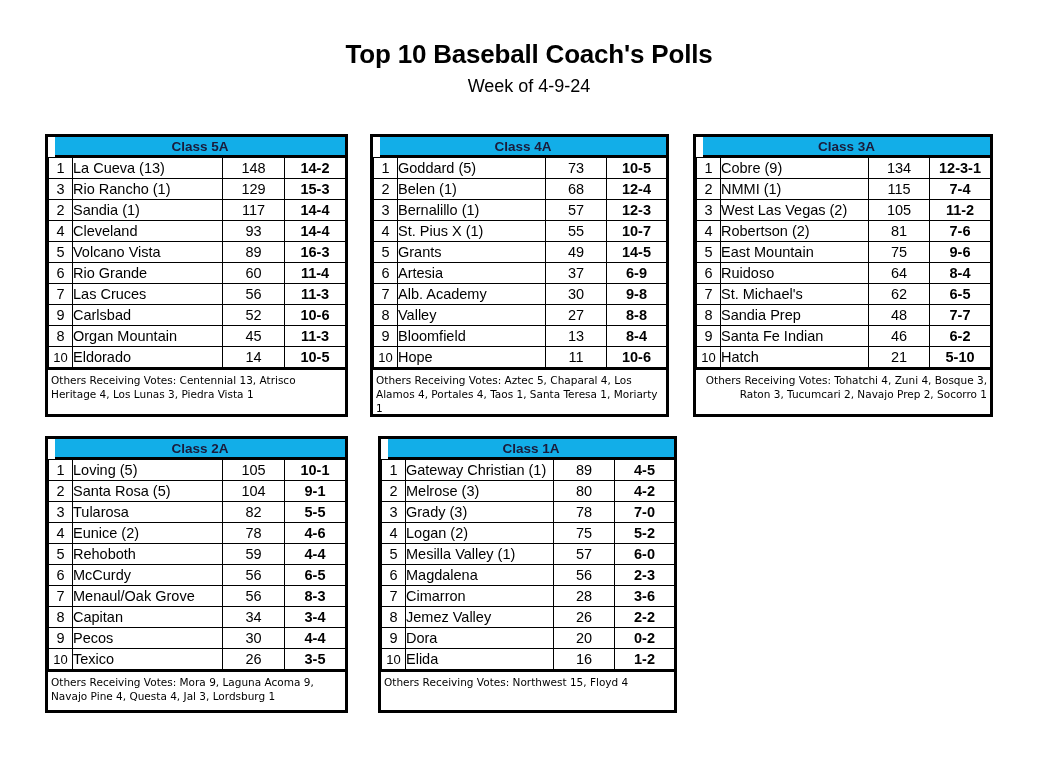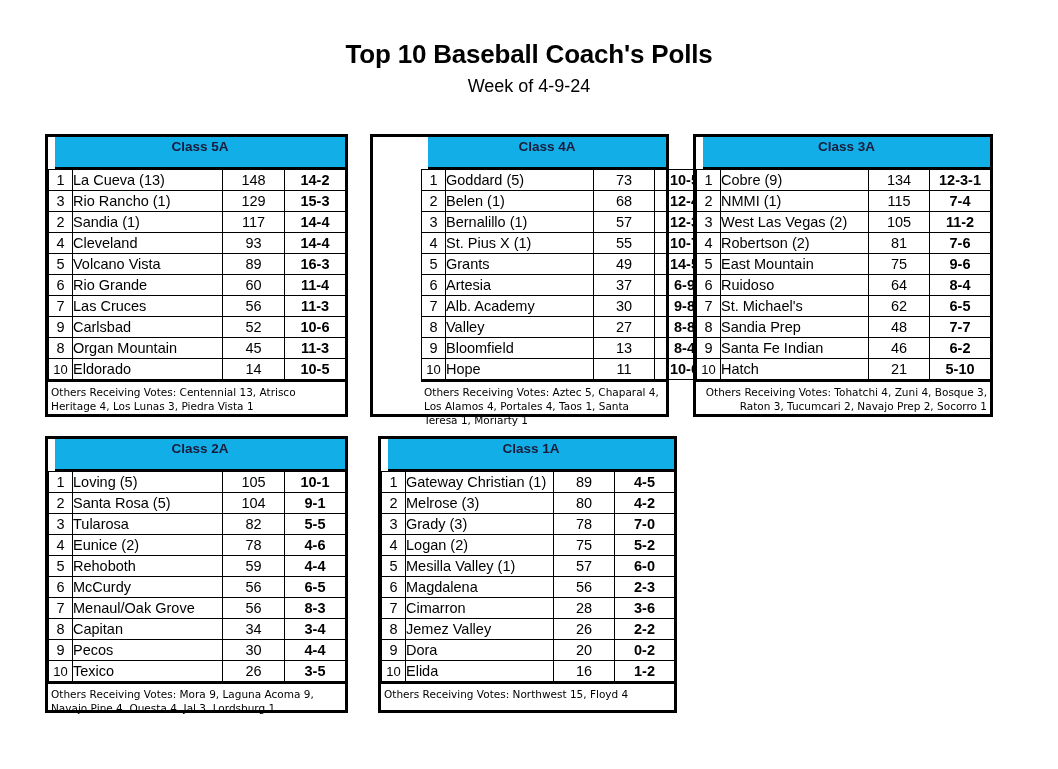--- a/index.html
+++ b/index.html
@@ -45,21 +45,21 @@
     box-sizing: border-box;
     background: #ffffff;
   }
   .poll-header {
     background: #12AEE8;
     color: #1b1b3a;
     font-size: 13.5px;
     font-weight: bold;
     text-align: center;
     line-height: 20px;
-    height: 32px;
+    height: 20px;
     border-bottom: 2px solid #000000;
     box-sizing: border-box;
     margin-left: 7px;
   }
   table.poll-table {
     border-collapse: collapse;
     width: 100%;
     table-layout: fixed;
   }
   table.poll-table td {
@@ -176,21 +176,21 @@
           <td class="c-rank two-digit">10</td>
           <td class="c-team">Eldorado</td>
           <td class="c-pts">14</td>
           <td class="c-rec">10-5</td>
         </tr>
       </tbody>
     </table>
     <div class="poll-footer" style="height: 45px;">Others Receiving Votes: Centennial 13, Atrisco Heritage 4, Los Lunas 3, Piedra Vista 1</div>
   </div>
 
-<div class="poll" id="poll-1" style="left:370px; top:134px; width:299px; height:283px;padding-left:48px;">
+<div class="poll" id="poll-1" style="left:370px; top:134px; width:299px; height:283px;">
     <div class="poll-header">Class 4A</div>
     <table class="poll-table">
       <colgroup>
         <col style="width: 24px;">
         <col style="width: 148px;">
         <col style="width: 61px;">
         <col style="width: 60px;">
       </colgroup>
       <tbody>
         <tr>

